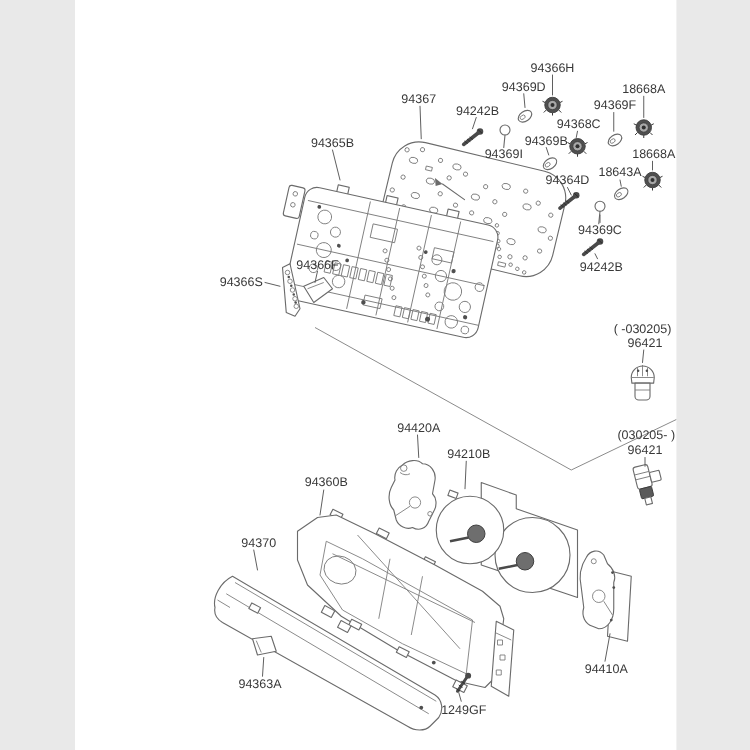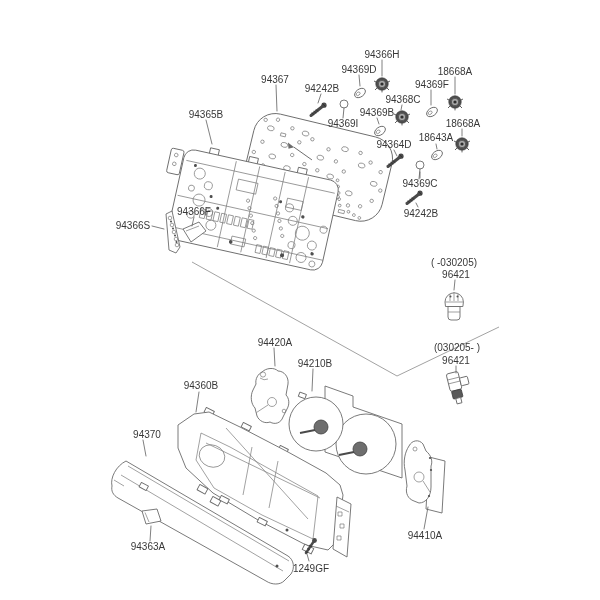--- a/index.html
+++ b/index.html
@@ -1,16 +1,16 @@
 <!DOCTYPE html>
 <html><head>
 <meta charset="utf-8">
 <style>
   html,body{margin:0;padding:0;background:#e9e9e9;}
-  .stage{width:600px;height:600px;background:#fff;position:relative;margin:0 auto;overflow:hidden;text-align:center;}
+  .stage{width:481px;height:600px;background:#fff;position:relative;margin:0 auto;overflow:hidden;text-align:center;}
   svg{position:absolute;left:0;top:0;}
   .ln{fill:none;stroke:#6b6b6b;stroke-width:0.9;stroke-linejoin:round;stroke-linecap:round;}
   .thin{fill:none;stroke:#7a7a7a;stroke-width:0.7;stroke-linejoin:round;}
   .wh{fill:#ffffff;stroke:#6b6b6b;stroke-width:0.9;stroke-linejoin:round;}
   .dk{fill:#4f4f4f;stroke:#3a3a3a;stroke-width:0.7;}
   .ld{fill:none;stroke:#5f5f5f;stroke-width:0.8;stroke-linecap:round;}
   .lbl{font-family:"Liberation Sans",sans-serif;font-size:10px;fill:#383838;}
 </style>
 </head>
 <body>

